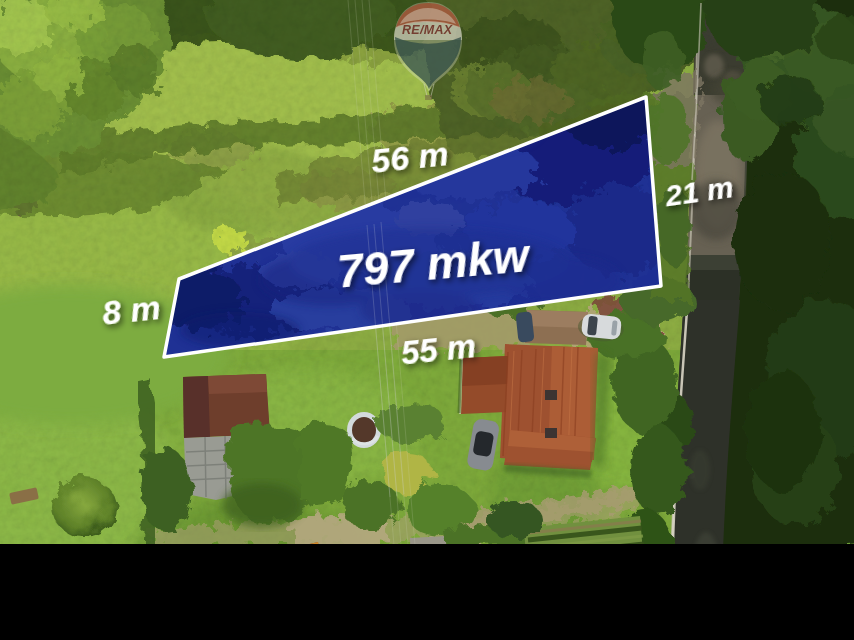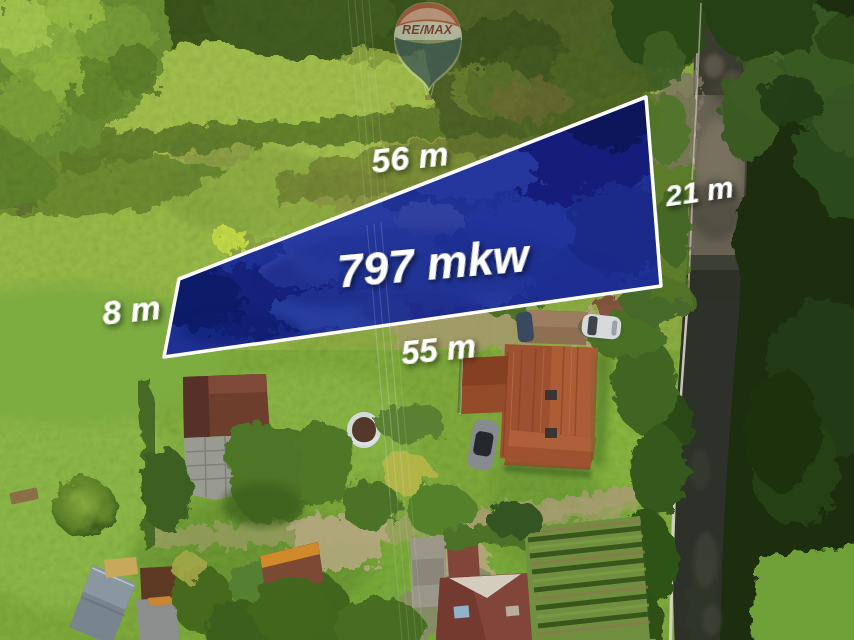--- a/index.html
+++ b/index.html
@@ -1,16 +1,16 @@
 <!DOCTYPE html>
 <html><head>
 <meta charset="utf-8">
 <style>
   html,body{margin:0;padding:0;background:#000;}
-  #stage{width:854px;height:640px;overflow:hidden;position:relative;}
+  #stage{width:854px;height:544px;overflow:hidden;position:relative;}
   svg{display:block;}
   text{font-family:"Liberation Sans", sans-serif;}
 </style>
 </head>
 <body>
 <div id="stage">
 <svg width="854" height="640" viewBox="0 0 854 640">
 <defs>
   <filter id="rough" x="-20%" y="-20%" width="140%" height="140%">
     <feTurbulence type="fractalNoise" baseFrequency="0.06" numOctaves="3" seed="7" result="n"></feTurbulence>

